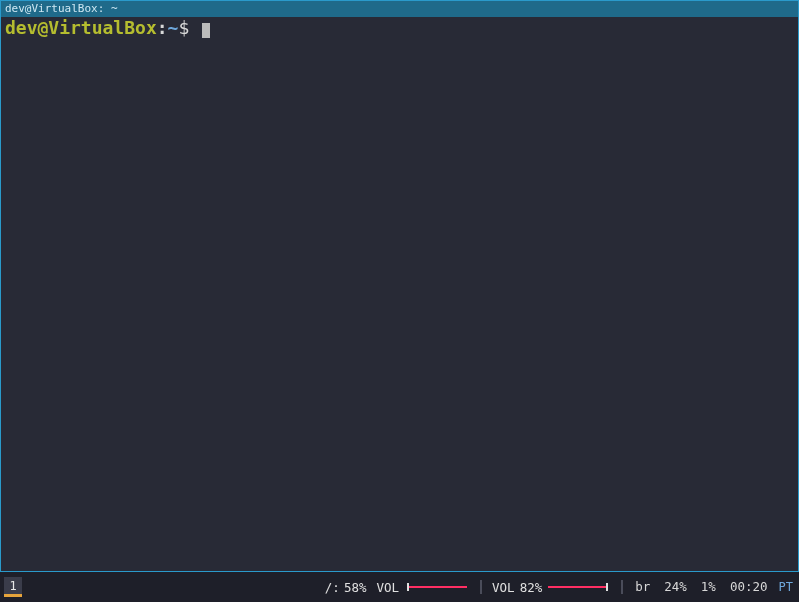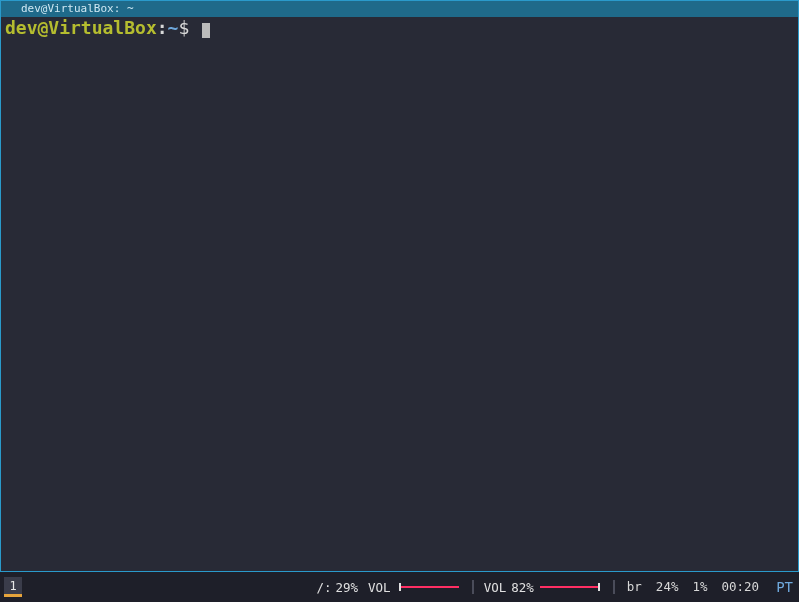--- a/index.html
+++ b/index.html
@@ -20,21 +20,21 @@
     background: #282a36;
     display: flex;
     flex-direction: column;
   }
   .titlebar {
     height: 16px;
     background: #1f6a8a;
     color: #cfe8f3;
     font-size: 11px;
     line-height: 16px;
-    padding-left: 20px;
+    padding-left: 4px;
     user-select: none;
   }
   .terminal-body {
     flex: 1;
     background: #282a36;
     padding: 2px 4px;
     font-family: "DejaVu Sans Mono", monospace;
     font-size: 18px;
     line-height: 18px;
     white-space: pre;
@@ -115,22 +115,22 @@
     height: 3px;
     width: 100%;
     border-radius: 1px;
   }
   .ul-magenta { background: #d04f9e; }
   .ul-green   { background: #2dd4a7; }
   .ul-red     { background: #e74c3c; }
   .ul-blue    { background: #3b82f6; }
   .kb-ind {
     color: #6fa8dc;
-    font-size: 14px;
-    margin-left: 10px;
+    font-size: 12px;
+    margin-left: 4px;
   }
 </style>
 </head>
 <body>
 
 <div class="window">
   <div class="titlebar">
     <span>dev@VirtualBox: ~</span>
   </div>
   <div class="terminal-body"><span class="prompt-user">dev@VirtualBox</span><span class="prompt-colon">:</span><span class="prompt-path">~</span><span class="prompt-dollar">$</span> <span class="cursor"></span></div>
@@ -139,21 +139,21 @@
 <div class="statusbar">
   <div class="ws-badge">
     <span>1</span>
   </div>
 
   <div class="sb-spacer"></div>
 
   <div class="sb-item">
     <span class="sb-text">/:</span>
     <span style="width:4px"></span>
-    <span class="sb-text">29%</span>
+    <span class="sb-text">58%</span>
   </div>
 
   <div class="sb-item">
     <span class="sb-label">VOL</span>
     <div class="vol-track" style="width:60px">
       <div class="vol-knob" style="left:0%"></div>
     </div>
   </div>
 
   <div class="sep"></div>

